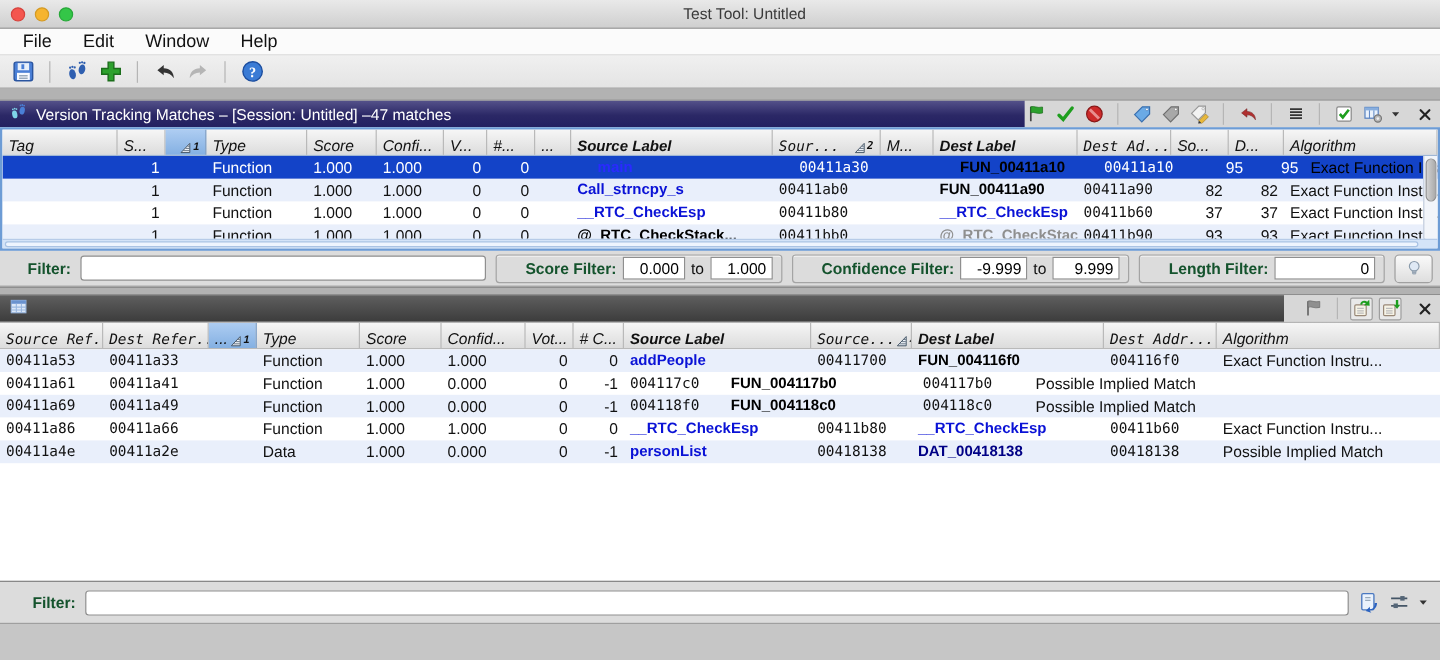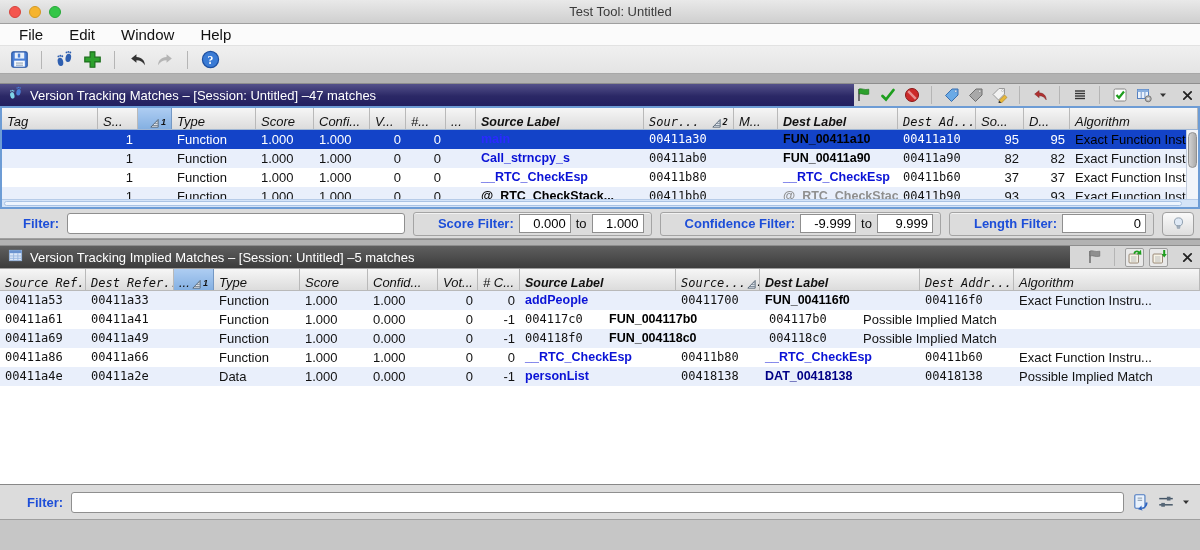--- a/index.html
+++ b/index.html
@@ -58,21 +58,21 @@
   .tbody1 { height:69px; }
   .tbody2 { height:120px; }
   .tr { display:flex; height:19px; line-height:19px; background:#fff; }
   .tr.stripe { background:#e9effb; }
   .tr.sel { background:#1343c8; color:#fff; }
   .td { padding:0 5px; white-space:nowrap; overflow:hidden; flex:none; }
   .ar { text-align:right; }
   .mono { font-family:"DejaVu Sans Mono",monospace; font-size:12px; }
   .lab { font-weight:bold; font-size:12.5px; }
   .lab.blue { color:#0a12d6; } .lab.black { color:#000; } .lab.gray { color:#8f8f8f; } .lab.navy { color:#000085; }
-  .tr.sel .lab.blue { color:#2a2aff; } .tr.sel .lab.black { color:#000; } .tr.sel .t1-algo { color:#000; }
+  .tr.sel .lab.blue { color:#2a2aff;margin-left:17px; } .tr.sel .lab.black { color:#000; } .tr.sel .t1-algo { color:#000; }
 
   
   .t1-tag{width:96px}.t1-session{width:40px}.t1-badge{width:34px}.t1-type{width:84px}.t1-score{width:58px}
   .t1-conf{width:56px}.t1-votes{width:36px}.t1-confl{width:40px}.t1-dots{width:30px}.t1-srclab{width:168px}
   .t1-srcaddr{width:90px}.t1-multi{width:44px}.t1-destlab{width:120px}.t1-destaddr{width:78px}
   .t1-slen{width:48px}.t1-dlen{width:46px}.t1-algo{flex:1 1 auto; min-width:0;}
   
   .t2-srcref{width:86px}.t2-destref{width:88px}.t2-badge{width:40px}.t2-type{width:86px}.t2-score{width:68px}
   .t2-conf{width:70px}.t2-votes{width:40px}.t2-confl{width:42px}.t2-srclab{width:156px}.t2-srcaddr{width:84px}
   .t2-destlab{width:160px}.t2-destaddr{width:94px}.t2-algo{flex:1 1 auto; min-width:0;}
@@ -80,21 +80,21 @@
   .vscroll { position:absolute; right:0; top:22px; bottom:8px; width:12px; background:#f2f5fa; border-left:1px solid #c3cddd; }
   .vthumb { position:absolute; left:1px; right:1px; top:2px; height:36px; background:linear-gradient(90deg,#d2d2d2,#ababab); border:1px solid #909090; border-radius:6px; }
   .hscroll { position:absolute; left:0; right:0; bottom:0; height:8px; background:#d4e4f8; border-top:1px solid #b6cbe8; }
   .hthumb { position:absolute; left:2px; right:16px; top:1px; height:5px; background:#eef5fe; border:1px solid #a9c3e4; border-radius:3px; }
 
   .tblwrap2 { height:216px; background:#fff; border-top:1px solid #9f9f9f; overflow:hidden; }
   .tblwrap2 .thead { border-bottom:1px solid #b9b9b9; }
 
   
   .filterbar1 { height:30px; background:#dcdcdc; border-bottom:1px solid #9f9f9f; display:flex; align-items:center; gap:8px; padding:0 6px; }
-  .flabel { font-weight:bold; color:#1d4ed8; white-space:nowrap;padding-left:17px; }
+  .flabel { font-weight:bold; color:#14532d; white-space:nowrap;padding-left:17px; }
   .ftext { flex:1; height:21px; border:1px solid #8f8f8f; border-radius:3px; background:#fff; padding:0 5px; font-size:13px; min-width:40px; font-family:"Liberation Sans",sans-serif; }
   .fgroup { display:flex; align-items:center; gap:5px; height:24px; padding:0 7px; border:1px solid #a4a4a4; border-radius:3px; box-shadow:inset 0 1px 0 #f2f2f2; white-space:nowrap; }
   .fnum { height:19px; border:1px solid #8f8f8f; background:#fff; text-align:right; font-size:13px; padding:0 4px; font-family:"Liberation Sans",sans-serif; }
   .w52{width:52px}.w56{width:56px}.w84{width:84px}
   .bulb { width:32px; height:24px; border:1px solid #a0a0a0; border-radius:4px; background:linear-gradient(#fafafa,#dedede); display:flex; align-items:center; justify-content:center; }
   .bulb svg { width:15px; height:15px; }
 
   .filterbar2 { height:36px; background:#dcdcdc; border-top:1px solid #888; border-bottom:1px solid #9f9f9f; display:flex; align-items:center; gap:8px; padding:0 10px; }
   .filterbar2 .tbtn { display:inline-flex; align-items:center; }
   .filterbar2 .tbtn svg { width:18px; height:18px; }
@@ -472,21 +472,20 @@
     <div class="phead" data-name="implied-panel-header">
       <div class="ptitle gray" data-name="implied-panel-title">
         <span data-name="table-icon"><svg viewBox="0 0 16 16">
               <rect x="1.5" y="2.5" width="13" height="11" fill="#dce8f8" stroke="#9ab8e0"></rect>
               <rect x="1.5" y="2.5" width="13" height="3" fill="#6a93cf"></rect>
               <line x1="6" y1="5.5" x2="6" y2="13.5" stroke="#9ab8e0"></line>
               <line x1="10.5" y1="5.5" x2="10.5" y2="13.5" stroke="#9ab8e0"></line>
               <line x1="1.5" y1="8.5" x2="14.5" y2="8.5" stroke="#9ab8e0"></line>
               <line x1="1.5" y1="11" x2="14.5" y2="11" stroke="#9ab8e0"></line>
             </svg></span>
-        <span data-name="implied-panel-title-text">Version Tracking Implied Matches – [Session: Untitled] –5 matches</span>
       </div>
       <div class="ptools" data-name="implied-panel-toolbar">
           <span class="tbtn" data-name="flag-gray-icon">
             <svg viewBox="0 0 16 16">
               <line x1="3" y1="2" x2="3" y2="14" stroke="#666" stroke-width="1.4"></line>
               <path d="M3 2 C6 .9 8 3.4 12.8 2.2 L12.8 7.2 C8 8.4 6 5.9 3 7 Z" fill="#8f8f8f" stroke="#6a6a6a" stroke-width=".6"></path>
             </svg>
           </span>
           <span class="tsep" data-name="toolbar-separator"></span>
           <span class="tbtn" data-name="apply-markup-icon">

